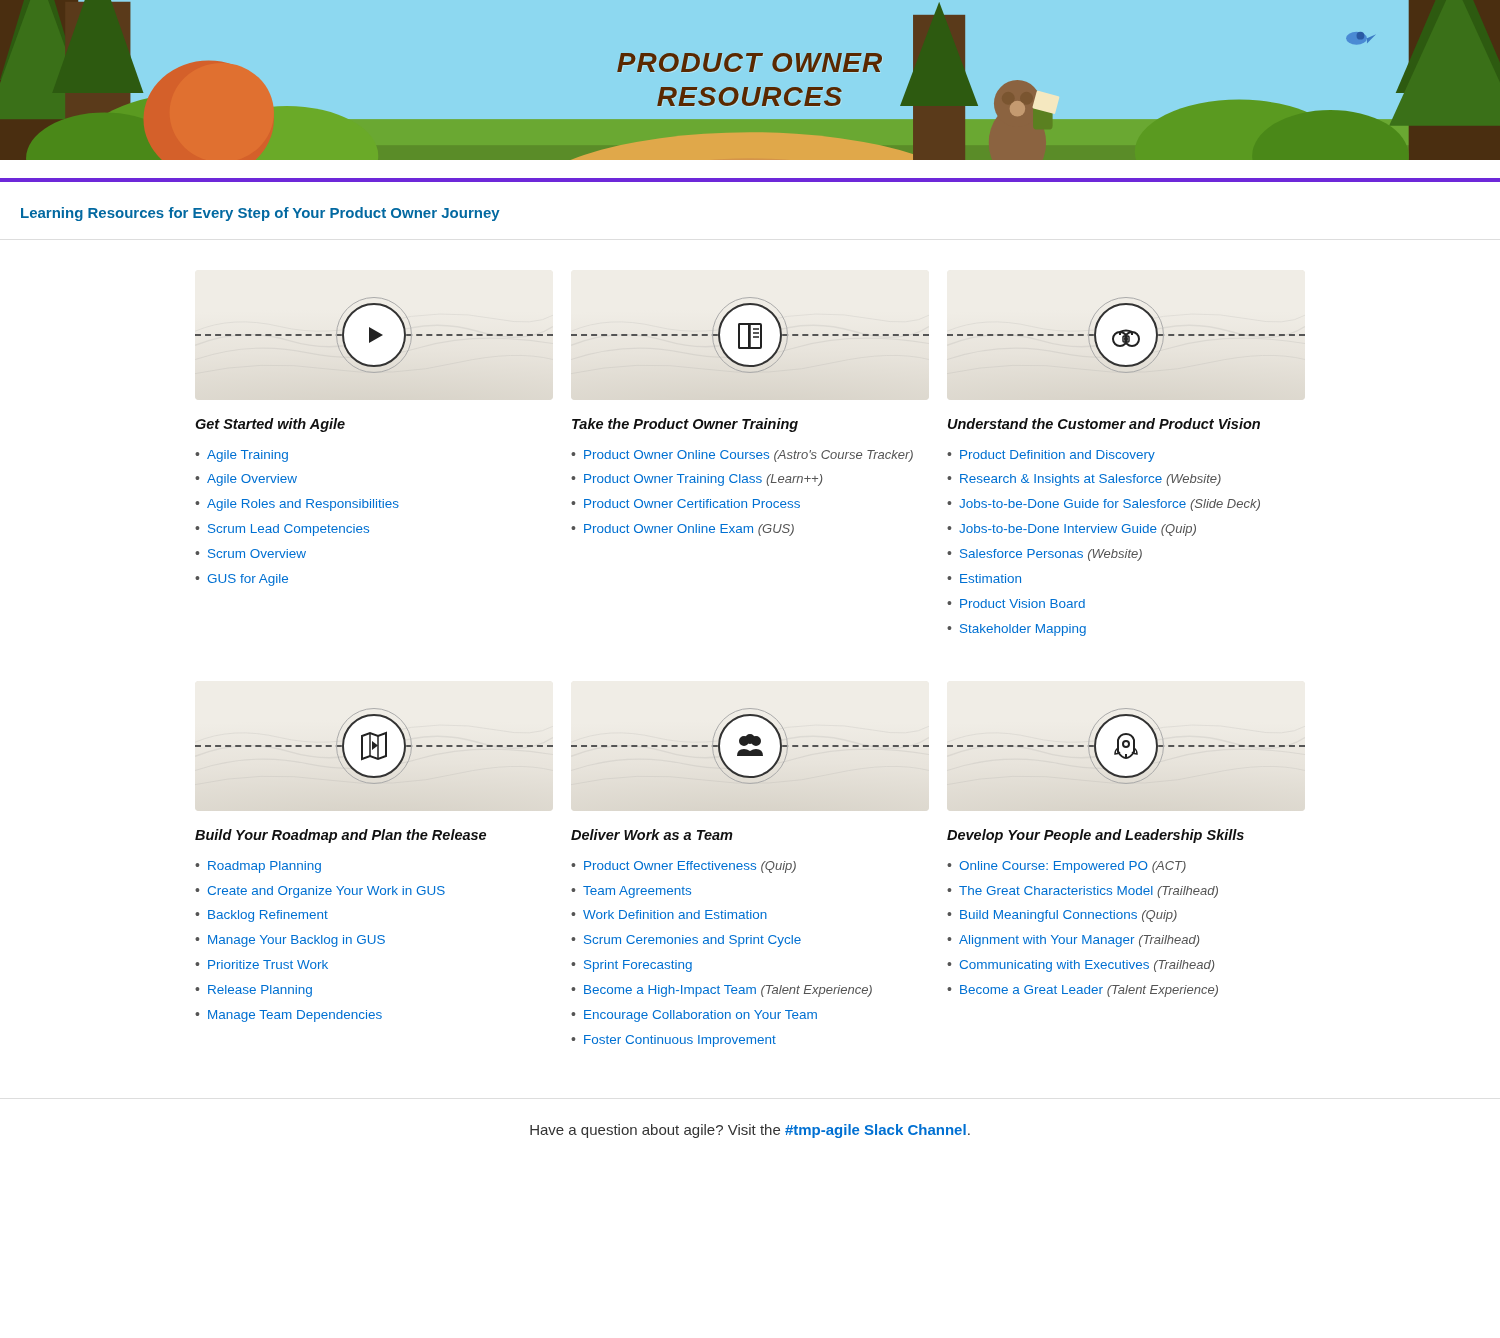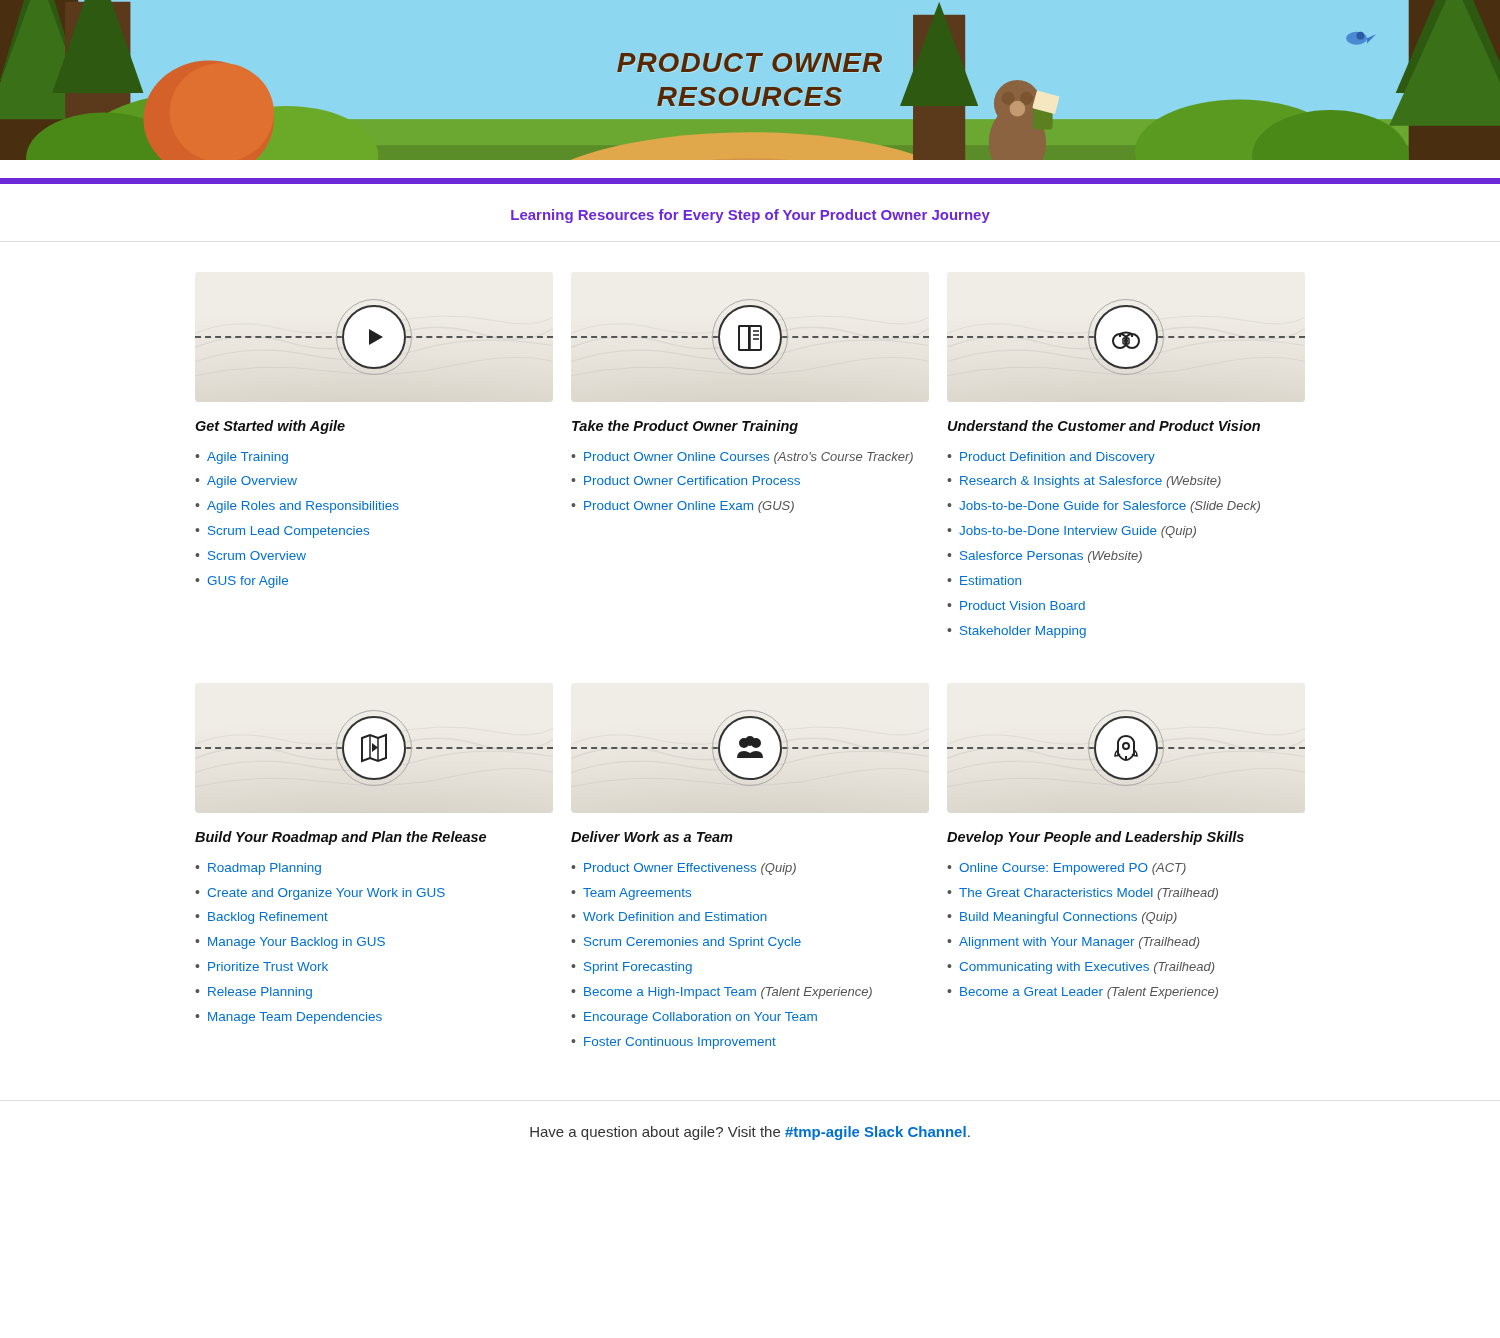--- a/index.html
+++ b/index.html
@@ -37,27 +37,26 @@
       font-weight: 900;
       font-style: italic;
       text-transform: uppercase;
       line-height: 1.2;
       letter-spacing: 1px;
       text-shadow: 1px 1px 0 rgba(255,255,255,0.3);
     }
 
     
     .subtitle-bar {
-      text-align: center;
       padding: 22px 20px 18px;
       font-weight: 700;
       font-size: 15px;
-      color: #6d28d9;
+      color: #0369a1;
       border-bottom: 1px solid #ddd;
-      border-top: 6px solid #6d28d9;
+      border-top: 4px solid #6d28d9;
       margin-top: 18px;
     }
 
     
     .main-grid {
       max-width: 1150px;
       margin: 0 auto;
       padding: 30px 20px 20px;
       display: grid;
       grid-template-columns: repeat(3, 1fr);
@@ -305,20 +304,21 @@
     <line x1="16" y1="5" x2="16" y2="29" stroke="#222" stroke-width="1.5"></line>
     <line x1="19" y1="10" x2="25" y2="10" stroke="#222" stroke-width="1.5"></line>
     <line x1="19" y1="14" x2="25" y2="14" stroke="#222" stroke-width="1.5"></line>
     <line x1="19" y1="18" x2="25" y2="18" stroke="#222" stroke-width="1.5"></line>
   </svg>
         </div>
       </div>
       <div class="card-title">Take the Product Owner Training</div>
       <ul class="card-links">
         <li><a href="#">Product Owner Online Courses</a><span class="note"> (Astro's Course Tracker)</span></li>
+        <li><a href="#">Product Owner Training Class</a><span class="note"> (Learn++)</span></li>
         <li><a href="#">Product Owner Certification Process</a></li>
         <li><a href="#">Product Owner Online Exam</a><span class="note"> (GUS)</span></li>
       </ul>
     </div>
     <div class="card">
       <div class="trail-img">
         <svg class="topo-lines" viewBox="0 0 380 130" preserveAspectRatio="xMidYMid slice">
     <path d="M0,80 Q50,60 100,75 Q150,90 200,70 Q250,50 300,65 Q350,80 380,60" fill="none" stroke="#888" stroke-width="1.5"></path>
     <path d="M0,95 Q60,75 120,88 Q180,100 240,82 Q300,65 380,78" fill="none" stroke="#888" stroke-width="1.2"></path>
     <path d="M0,65 Q40,48 90,60 Q140,72 200,55 Q260,40 320,52 Q360,60 380,48" fill="none" stroke="#888" stroke-width="1"></path>

